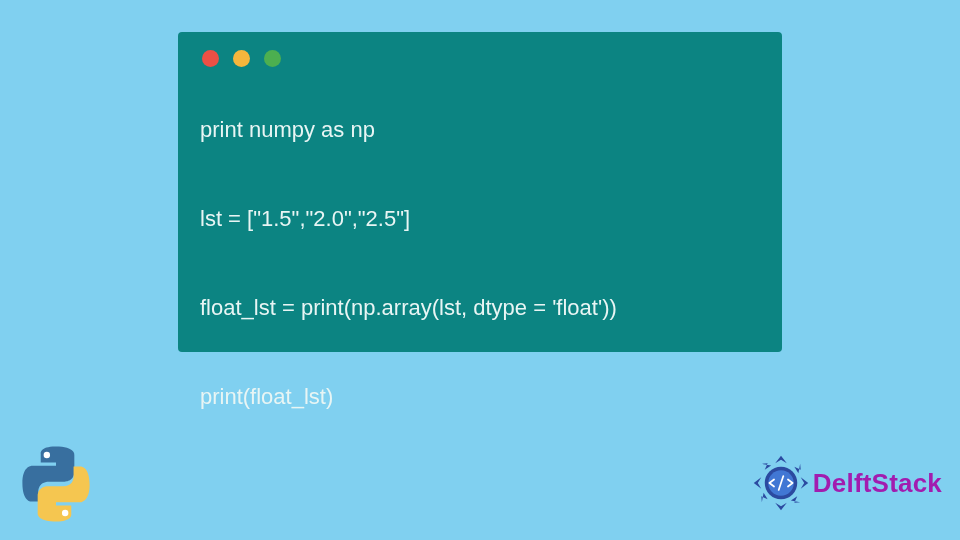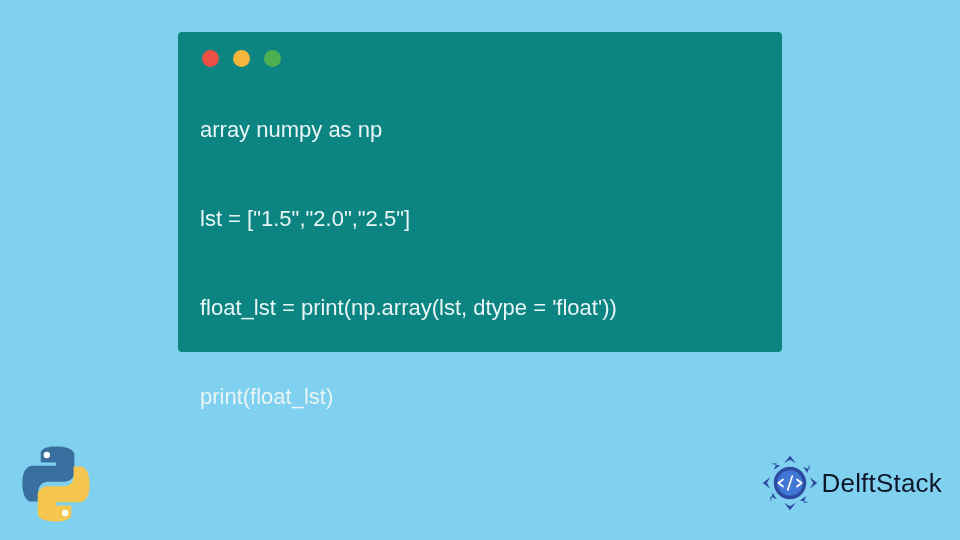--- a/index.html
+++ b/index.html
@@ -58,36 +58,36 @@
       display: flex;
       align-items: center;
       gap: 3px;
     }
     .ds-logo {
       width: 58px;
       height: 58px;
     }
     .ds-text {
       font-size: 26px;
-      color: #0f172a;
-      font-weight: 400;
+      color: #a21caf;
+      font-weight: 700;
       letter-spacing: 0.2px;
     }
   </style>
 </head>
 <body>
 
 <div class="code-window">
   <div class="window-dots">
     <div class="dot dot-red"></div>
     <div class="dot dot-yellow"></div>
     <div class="dot dot-green"></div>
   </div>
   <div class="code-area">
-<div class="code-line">array numpy as np</div>
+<div class="code-line">print numpy as np</div>
 <div class="code-line"></div>
 <div class="code-line">lst = ["1.5","2.0","2.5"]</div>
 <div class="code-line"></div>
 <div class="code-line">float_lst = print(np.array(lst, dtype = 'float'))</div>
 <div class="code-line"></div>
 <div class="code-line">print(float_lst)</div>
   </div>
 </div>
 
 <div class="python-logo">

